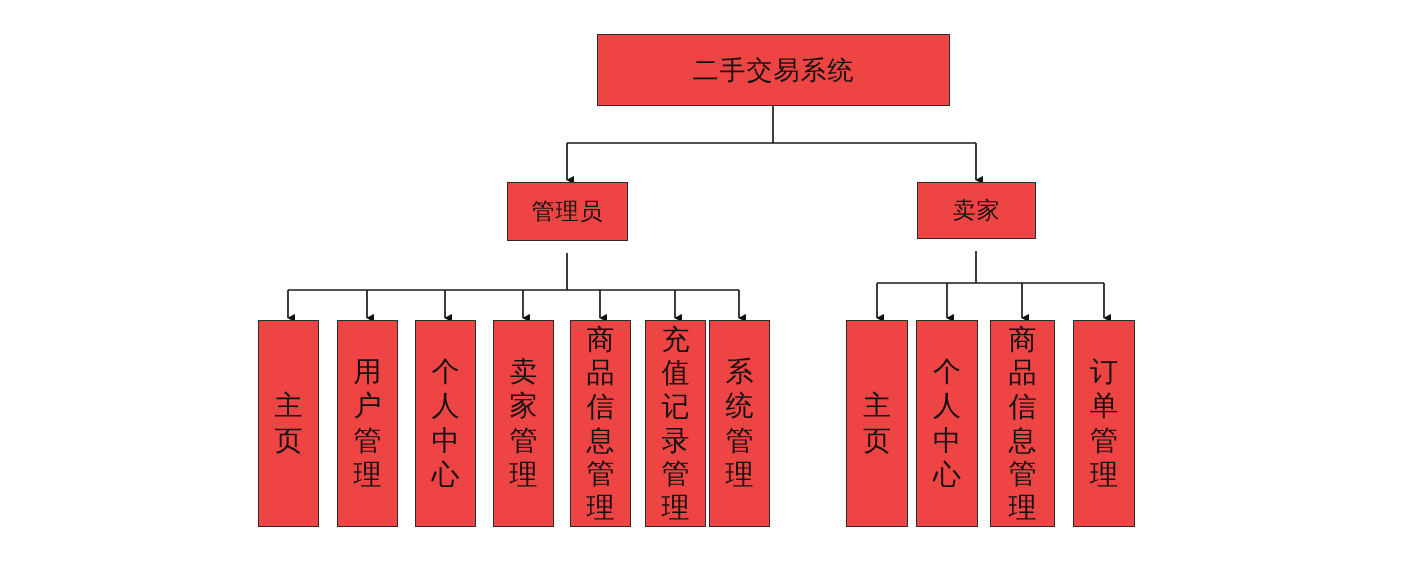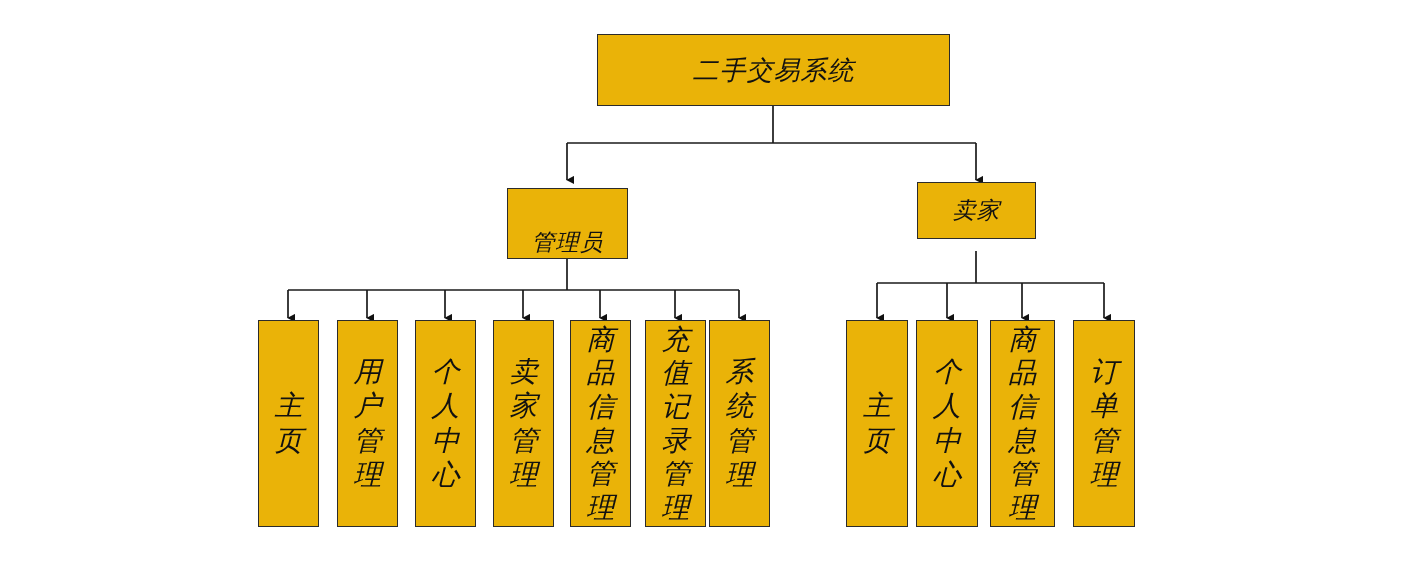--- a/index.html
+++ b/index.html
@@ -22,26 +22,25 @@
     position: absolute;
     left: 0;
     top: 0;
     width: 1423px;
     height: 571px;
   }
   .node {
     position: absolute;
     box-sizing: border-box;
     border: 1.6px solid #2b2b2b;
-    background: #eab308;
+    background: #ef4444;
     display: flex;
     align-items: center;
     justify-content: center;
     text-align: center;
-    font-style: italic;
   }
   .node-root {
     font-size: 26px;
     letter-spacing: 1px;
   }
   .node-level2 {
     font-size: 23px;
     letter-spacing: 1px;
   }
   .node-leaf {
@@ -93,21 +92,21 @@
         <line x1="947" y1="283" x2="947" y2="318" marker-end="url(#arrowhead)"></line>
         <line x1="1022" y1="283" x2="1022" y2="318" marker-end="url(#arrowhead)"></line>
         <line x1="1104" y1="283" x2="1104" y2="318" marker-end="url(#arrowhead)"></line>
       </g>
   </svg>
 
   <div class="node node-root" style="left: 597px; top: 34px; width: 353px; height: 72px;">
     <span>二手交易系统</span>
   </div>
 
-  <div class="node node-level2" style="left: 507px; top: 188px; width: 121px; height: 71px; align-items: flex-end;">
+  <div class="node node-level2" style="left: 507px; top: 182px; width: 121px; height: 59px;">
     <span>管理员</span>
   </div>
   <div class="node node-level2" style="left: 917px; top: 182px; width: 119px; height: 57px;">
     <span>卖家</span>
   </div>
 
   <div id="admin-leaves">
       <div class="node node-leaf leaf-2" style="left: 258px; top: 320px; width: 61px; height: 207px;">
         <div class="vtext">
           <span>主</span>

